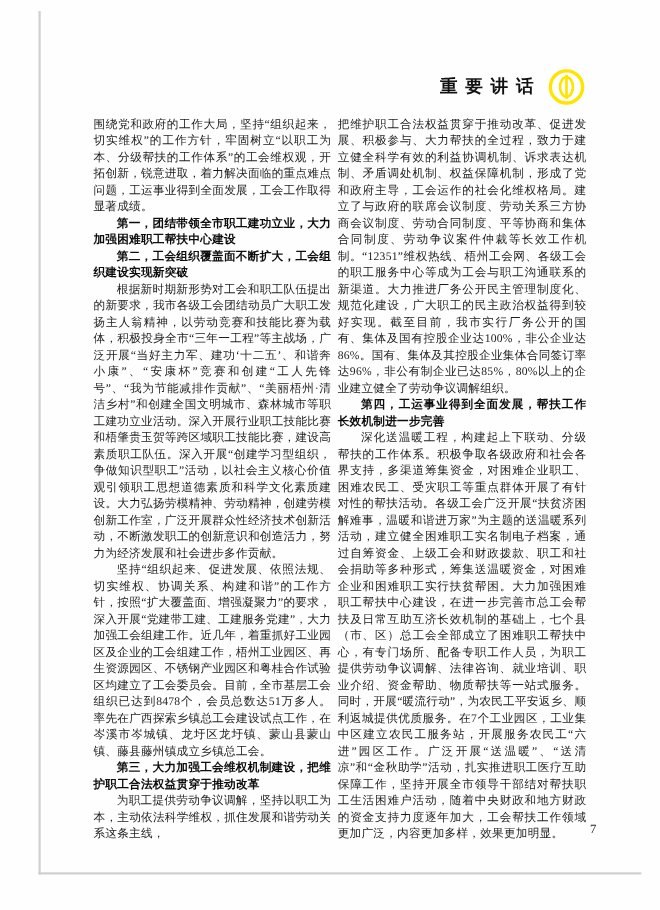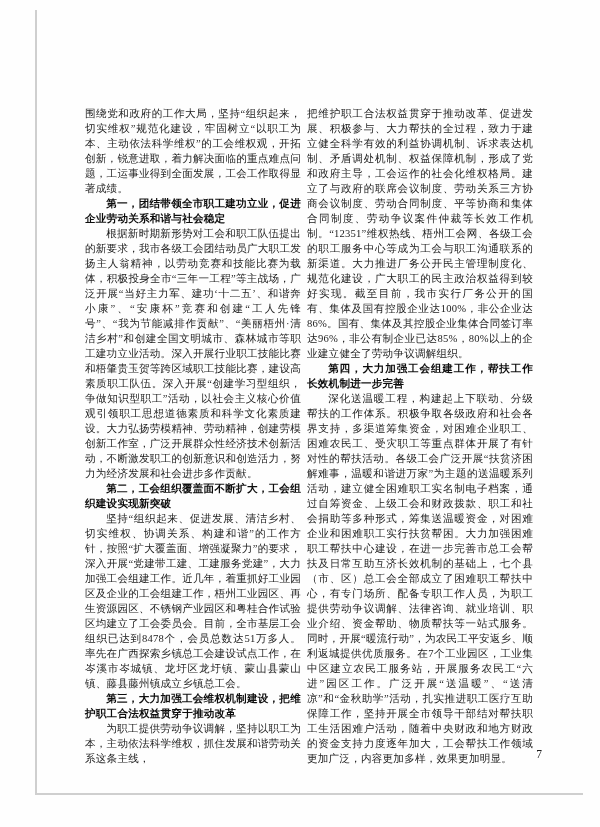--- a/index.html
+++ b/index.html
@@ -81,32 +81,42 @@
   }
 </style>
 </head>
 <body>
 
 <div class="page">
 
   <div class="frame-left"></div>
   <div class="frame-bottom"></div>
 
+  <div class="header">
+    <span class="header-title">重要讲话</span>
+    <span class="logo">
+      <svg width="34" height="34" viewBox="0 0 36 36">
+        <circle cx="18" cy="18" r="15.5" fill="#ffffff" stroke="#ffe400" stroke-width="3.2"></circle>
+        <ellipse cx="18" cy="18" rx="6.2" ry="9.5" fill="none" stroke="#ffe400" stroke-width="2.6"></ellipse>
+        <line x1="18" y1="6.5" x2="18" y2="29.5" stroke="#ffe400" stroke-width="2.6"></line>
+      </svg>
+    </span>
+  </div>
 
   <div class="column col-left">
-    <p class="para noindent">围绕党和政府的工作大局，坚持“组织起来，切实维权”规范化建设，牢固树立“以职工为本、主动依法科学维权”的工会维权观，开拓创新，锐意进取，着力解决面临的重点难点问题，工运事业得到全面发展，工会工作取得显著成绩。</p>
-    <p class="para heading">第一，团结带领全市职工建功立业，促进企业劳动关系和谐与社会稳定</p>
+    <p class="para noindent">围绕党和政府的工作大局，坚持“组织起来，切实维权”的工作方针，牢固树立“以职工为本、分级帮扶的工作体系”的工会维权观，开拓创新，锐意进取，着力解决面临的重点难点问题，工运事业得到全面发展，工会工作取得显著成绩。</p>
+    <p class="para heading">第一，团结带领全市职工建功立业，大力加强困难职工帮扶中心建设</p>
+    <p class="para heading">第二，工会组织覆盖面不断扩大，工会组织建设实现新突破</p>
     <p class="para">根据新时期新形势对工会和职工队伍提出的新要求，我市各级工会团结动员广大职工发扬主人翁精神，以劳动竞赛和技能比赛为载体，积极投身全市“三年一工程”等主战场，广泛开展“当好主力军、建功‘十二五’、和谐奔小康”、“安康杯”竞赛和创建“工人先锋号”、“我为节能减排作贡献”、“美丽梧州·清洁乡村”和创建全国文明城市、森林城市等职工建功立业活动。深入开展行业职工技能比赛和梧肇贵玉贺等跨区域职工技能比赛，建设高素质职工队伍。深入开展“创建学习型组织，争做知识型职工”活动，以社会主义核心价值观引领职工思想道德素质和科学文化素质建设。大力弘扬劳模精神、劳动精神，创建劳模创新工作室，广泛开展群众性经济技术创新活动，不断激发职工的创新意识和创造活力，努力为经济发展和社会进步多作贡献。</p>
-    <p class="para heading">第二，工会组织覆盖面不断扩大，工会组织建设实现新突破</p>
-    <p class="para">坚持“组织起来、促进发展、清洁乡村、切实维权、协调关系、构建和谐”的工作方针，按照“扩大覆盖面、增强凝聚力”的要求，深入开展“党建带工建、工建服务党建”，大力加强工会组建工作。近几年，着重抓好工业园区及企业的工会组建工作，梧州工业园区、再生资源园区、不锈钢产业园区和粤桂合作试验区均建立了工会委员会。目前，全市基层工会组织已达到8478个，会员总数达51万多人。率先在广西探索乡镇总工会建设试点工作，在岑溪市岑城镇、龙圩区龙圩镇、蒙山县蒙山镇、藤县藤州镇成立乡镇总工会。</p>
+    <p class="para">坚持“组织起来、促进发展、依照法规、切实维权、协调关系、构建和谐”的工作方针，按照“扩大覆盖面、增强凝聚力”的要求，深入开展“党建带工建、工建服务党建”，大力加强工会组建工作。近几年，着重抓好工业园区及企业的工会组建工作，梧州工业园区、再生资源园区、不锈钢产业园区和粤桂合作试验区均建立了工会委员会。目前，全市基层工会组织已达到8478个，会员总数达51万多人。率先在广西探索乡镇总工会建设试点工作，在岑溪市岑城镇、龙圩区龙圩镇、蒙山县蒙山镇、藤县藤州镇成立乡镇总工会。</p>
     <p class="para heading">第三，大力加强工会维权机制建设，把维护职工合法权益贯穿于推动改革</p>
     <p class="para">为职工提供劳动争议调解，坚持以职工为本，主动依法科学维权，抓住发展和谐劳动关系这条主线，</p>
   </div>
 
   <div class="column col-right">
     <p class="para noindent">把维护职工合法权益贯穿于推动改革、促进发展、积极参与、大力帮扶的全过程，致力于建立健全科学有效的利益协调机制、诉求表达机制、矛盾调处机制、权益保障机制，形成了党和政府主导，工会运作的社会化维权格局。建立了与政府的联席会议制度、劳动关系三方协商会议制度、劳动合同制度、平等协商和集体合同制度、劳动争议案件仲裁等长效工作机制。“12351”维权热线、梧州工会网、各级工会的职工服务中心等成为工会与职工沟通联系的新渠道。大力推进厂务公开民主管理制度化、规范化建设，广大职工的民主政治权益得到较好实现。截至目前，我市实行厂务公开的国有、集体及国有控股企业达100%，非公企业达86%。国有、集体及其控股企业集体合同签订率达96%，非公有制企业已达85%，80%以上的企业建立健全了劳动争议调解组织。</p>
-    <p class="para heading">第四，大力加强工会组建工作，帮扶工作长效机制进一步完善</p>
+    <p class="para heading">第四，工运事业得到全面发展，帮扶工作长效机制进一步完善</p>
     <p class="para">深化送温暖工程，构建起上下联动、分级帮扶的工作体系。积极争取各级政府和社会各界支持，多渠道筹集资金，对困难企业职工、困难农民工、受灾职工等重点群体开展了有针对性的帮扶活动。各级工会广泛开展“扶贫济困解难事，温暖和谐进万家”为主题的送温暖系列活动，建立健全困难职工实名制电子档案，通过自筹资金、上级工会和财政拨款、职工和社会捐助等多种形式，筹集送温暖资金，对困难企业和困难职工实行扶贫帮困。大力加强困难职工帮扶中心建设，在进一步完善市总工会帮扶及日常互助互济长效机制的基础上，七个县（市、区）总工会全部成立了困难职工帮扶中心，有专门场所、配备专职工作人员，为职工提供劳动争议调解、法律咨询、就业培训、职业介绍、资金帮助、物质帮扶等一站式服务。同时，开展“暖流行动”，为农民工平安返乡、顺利返城提供优质服务。在7个工业园区，工业集中区建立农民工服务站，开展服务农民工“六进”园区工作。广泛开展“送温暖”、“送清凉”和“金秋助学”活动，扎实推进职工医疗互助保障工作，坚持开展全市领导干部结对帮扶职工生活困难户活动，随着中央财政和地方财政的资金支持力度逐年加大，工会帮扶工作领域更加广泛，内容更加多样，效果更加明显。</p>
   </div>
 
   <div class="page-number">7</div>
 
 </div>
 
 </body></html>

